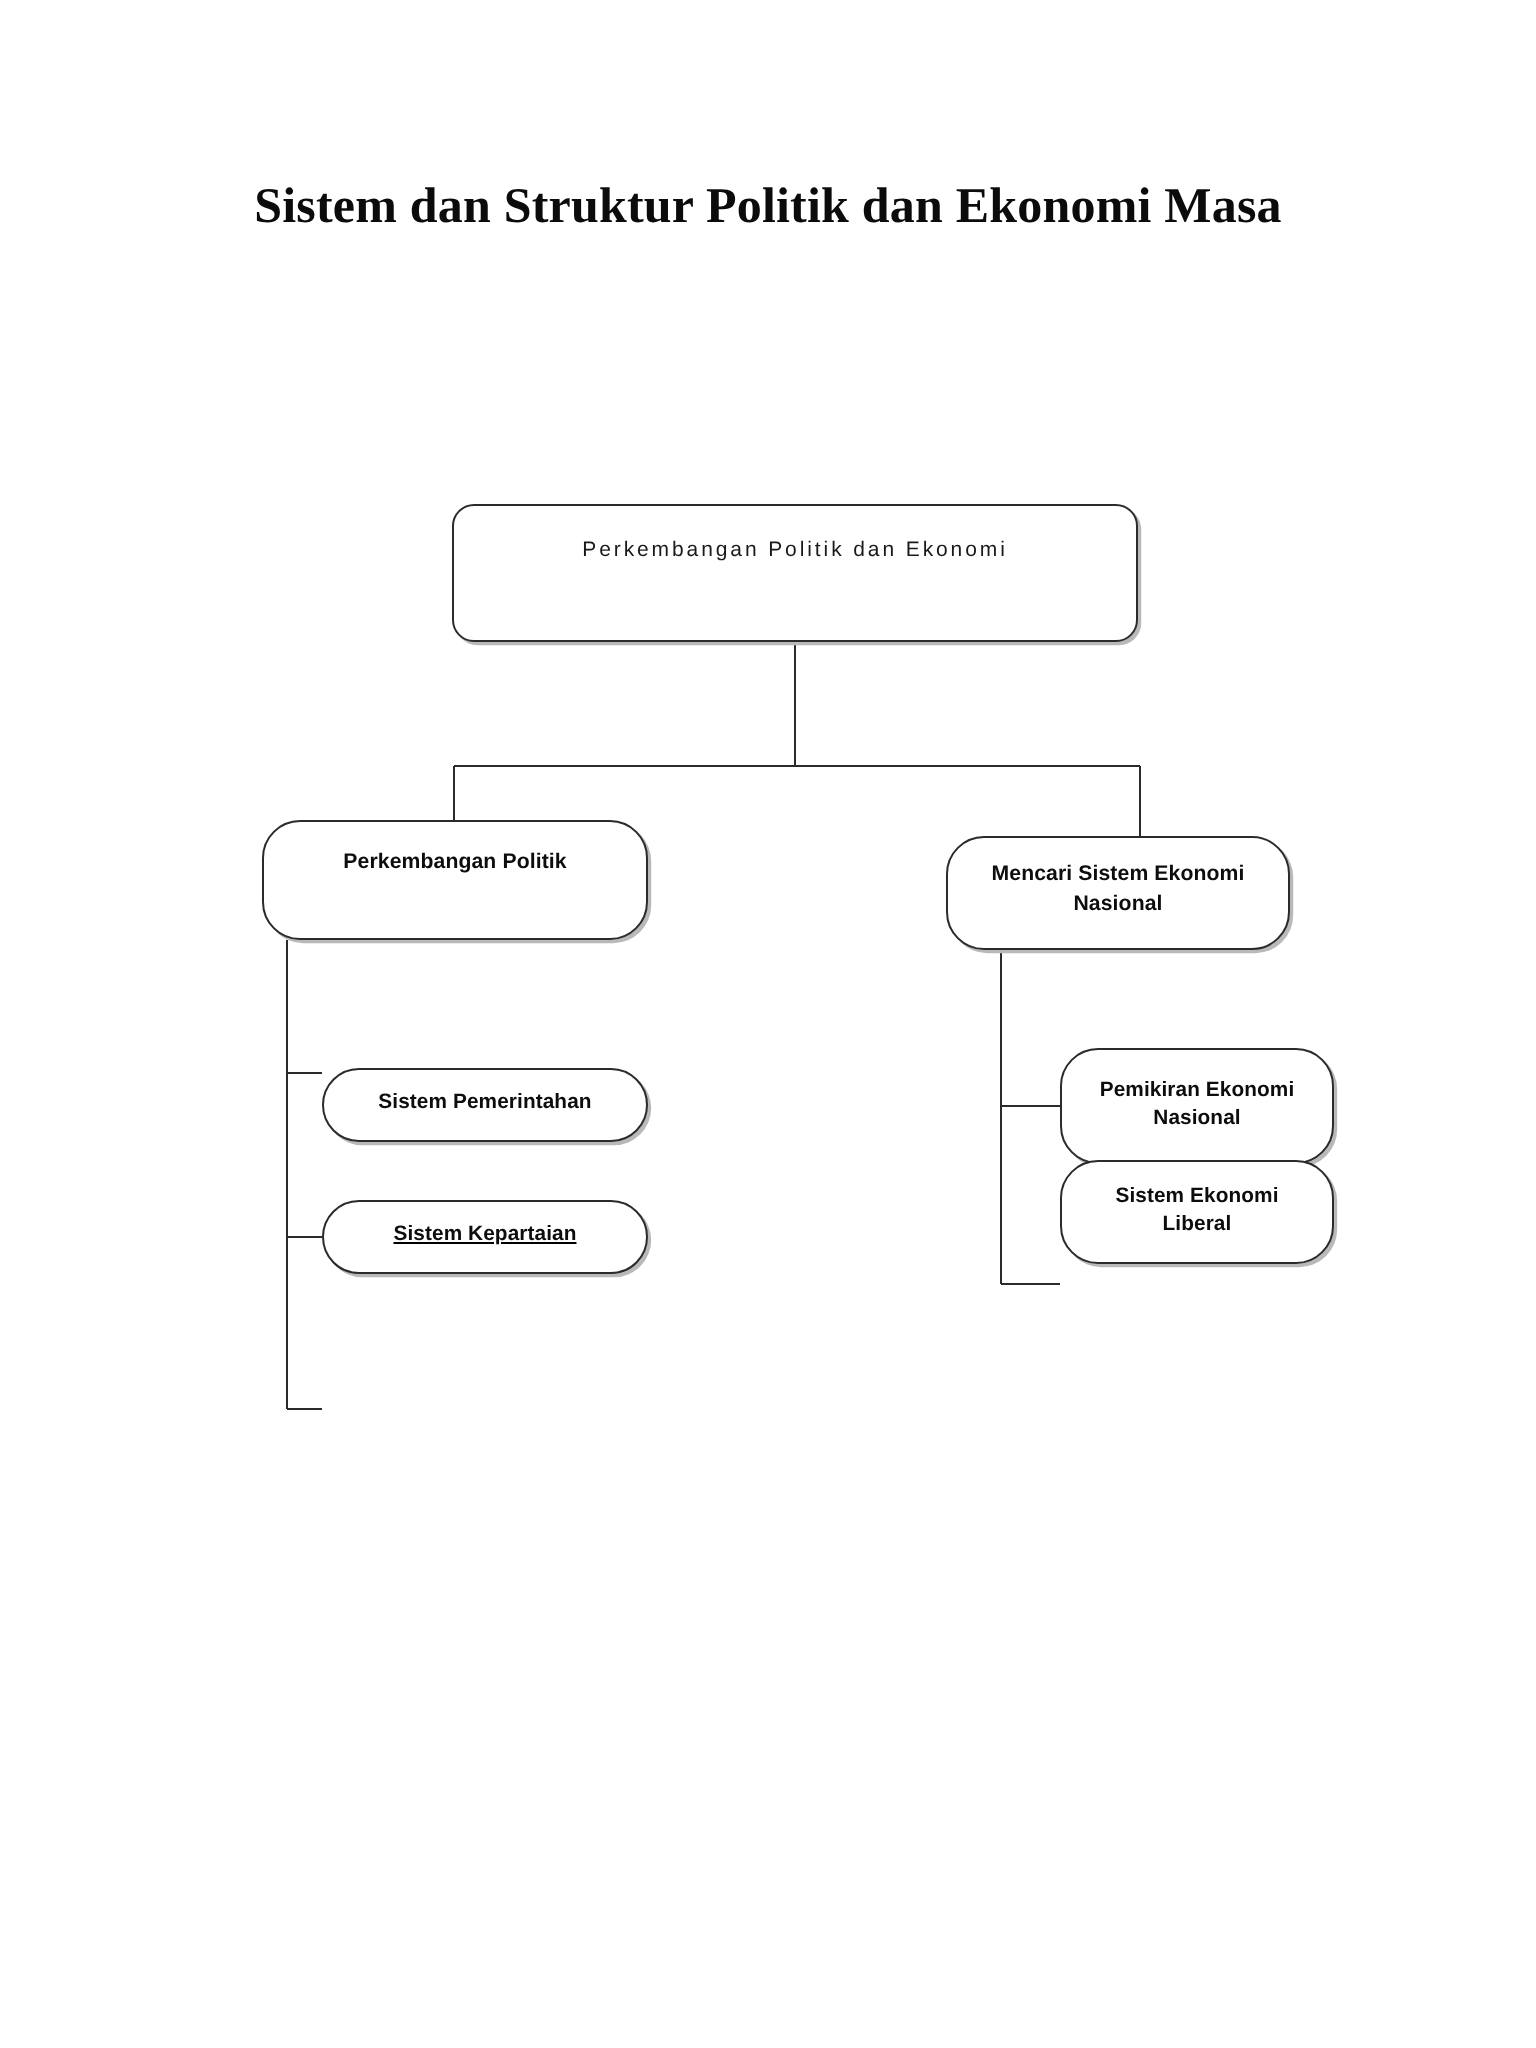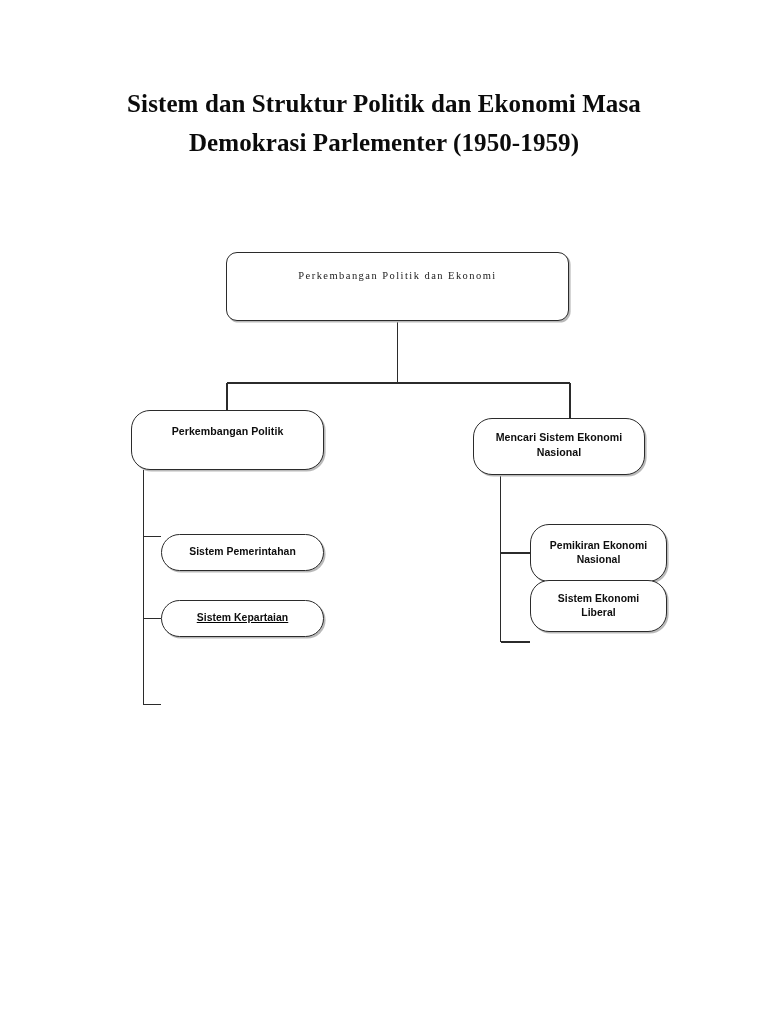--- a/index.html
+++ b/index.html
@@ -67,21 +67,21 @@
   
   #node-root {
     left: 226px;
     top: 252px;
     width: 343px;
     height: 69px;
     align-items: flex-start;
     border-radius: 11px;
   }
   #node-root .label {
-    font-family: Liberation Serif, serif;
+    font-family: Liberation Sans, sans-serif;
     font-size: 10.5px;
     letter-spacing: 1.45px;
     line-height: 19px;
     color: #1a1a1a;
     padding-top: 13px;
   }
   #node-root .label .ln2 { display: block; }
 
   
   .node-l2 {
@@ -126,21 +126,20 @@
   #node-pemilihan    { left: 161px; top: 686px; width: 163px; height: 37px; }
 
   #node-pemikiran { left: 530px; top: 524px; width: 137px; height: 58px; }
   #node-liberal   { left: 530px; top: 580px; width: 137px; height: 52px; }
 </style>
 </head>
 <body>
 
 <div id="doc-title">
   <span class="tline">Sistem dan Struktur Politik dan Ekonomi Masa</span>
-  <span class="tline">Demokrasi Parlementer (1950-1959)</span>
 </div>
 
 <div id="diagram">
 
   <svg id="connector-layer" viewBox="0 0 768 1024" width="768" height="1024" xmlns="http://www.w3.org/2000/svg">
     <g stroke="#2b2b2b" stroke-width="1.3" fill="none" shape-rendering="crispEdges">
 
       <line x1="397.5" y1="321" x2="397.5" y2="383"></line>
 
       <line x1="227" y1="383" x2="570" y2="383"></line>

